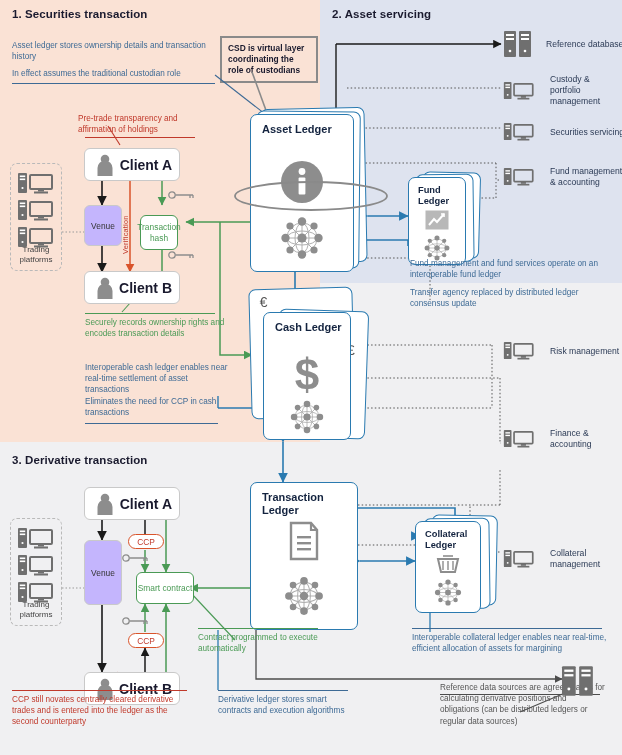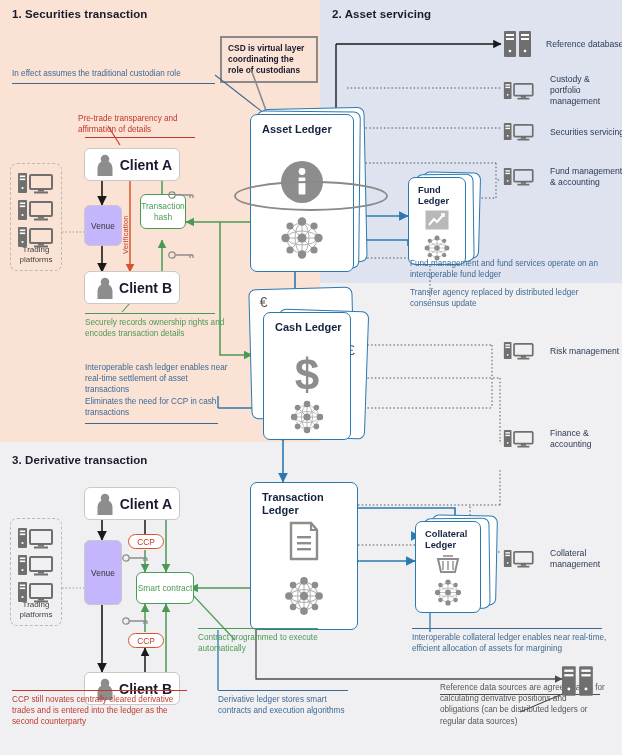--- a/index.html
+++ b/index.html
@@ -220,24 +220,25 @@
 
     <path d="M256,630 L256,679 L562,679" stroke="#4c4c4c" stroke-width="1.3" fill="none" marker-end="url(#ah-gray)"></path>
     <path d="M572,690 L520,712" stroke="#4c4c4c" stroke-width="1.1" fill="none"></path>
     <path d="M118,672 L102,694" stroke="#c0392b" stroke-width="1.1" fill="none"></path>
   </svg>
 
   <div class="sec-title" id="title-securities">1. Securities transaction</div>
   <div class="sec-title" id="title-servicing">2. Asset servicing</div>
   <div class="sec-title" id="title-derivative">3. Derivative transaction</div>
 
+  <div class="txt" style="left:12px;top:40px;width:200px;z-index:5">Asset ledger stores ownership details and transaction history</div>
   <div class="txt" style="left:12px;top:68px;width:215px;z-index:5">In effect assumes the traditional custodian role</div>
   <div class="rule" style="left:12px;top:83px;width:203px;z-index:5"></div>
 
-  <div class="txt red" style="left:78px;top:113px;width:140px;text-align:left;z-index:5">Pre-trade transparency  and affirmation of details</div>
+  <div class="txt red" style="left:78px;top:113px;width:140px;text-align:left;z-index:5">Pre-trade transparency  and affirmation of holdings</div>
   <div class="rule red" style="left:85px;top:137px;width:110px;z-index:5"></div>
 
 
   <div class="rule green" style="left:85px;top:313px;width:130px;z-index:5"></div>
   <div class="txt green" style="left:85px;top:317px;width:142px;z-index:5">Securely records ownership rights and encodes transaction details</div>
 
   <div class="txt" style="left:85px;top:362px;width:148px;z-index:5">Interoperable cash ledger enables near real-time settlement of asset transactions</div>
   <div class="txt" style="left:85px;top:396px;width:140px;z-index:5">Eliminates the need for CCP in cash transactions</div>
   <div class="rule" style="left:85px;top:423px;width:133px;z-index:5"></div>
 
@@ -287,21 +288,21 @@
   <div class="client-box" style="left:84px;top:271px;width:96px;height:33px;z-index:4">
     <svg class="person" width="20" height="22" viewBox="0 0 20 22">
       <circle cx="10" cy="5" r="4.3" fill="#8d8d8d"></circle>
       <path d="M2.5,22 L2.5,14 a7.5,7.5 0 0 1 15,0 L17.5,22 z" fill="#8d8d8d"></path>
     </svg>
     <span class="client-label">Client B</span>
   </div>
 
   <div class="vert-label" style="left:121px;top:200px;height:54px;z-index:5">Verification</div>
 
-  <div class="green-node" style="left:140px;top:194px;width:46px;height:35px;z-index:4">Transaction hash</div>
+  <div class="green-node" style="left:140px;top:215px;width:38px;height:35px;z-index:4">Transaction hash</div>
 
   <svg style="position:absolute;left:168px;top:190px;z-index:5" width="28" height="10" viewBox="0 0 28 10">
     <circle cx="4" cy="5" r="3.2" fill="none" stroke="#8d8d8d" stroke-width="1.3"></circle>
     <path d="M7.4,5 L25,5 M22,5 L22,8 M25,5 L25,8" stroke="#8d8d8d" stroke-width="1.3" fill="none"></path>
   </svg>
   <svg style="position:absolute;left:168px;top:250px;z-index:5" width="28" height="10" viewBox="0 0 28 10">
     <circle cx="4" cy="5" r="3.2" fill="none" stroke="#8d8d8d" stroke-width="1.3"></circle>
     <path d="M7.4,5 L25,5 M22,5 L22,8 M25,5 L25,8" stroke="#8d8d8d" stroke-width="1.3" fill="none"></path>
   </svg>
 

